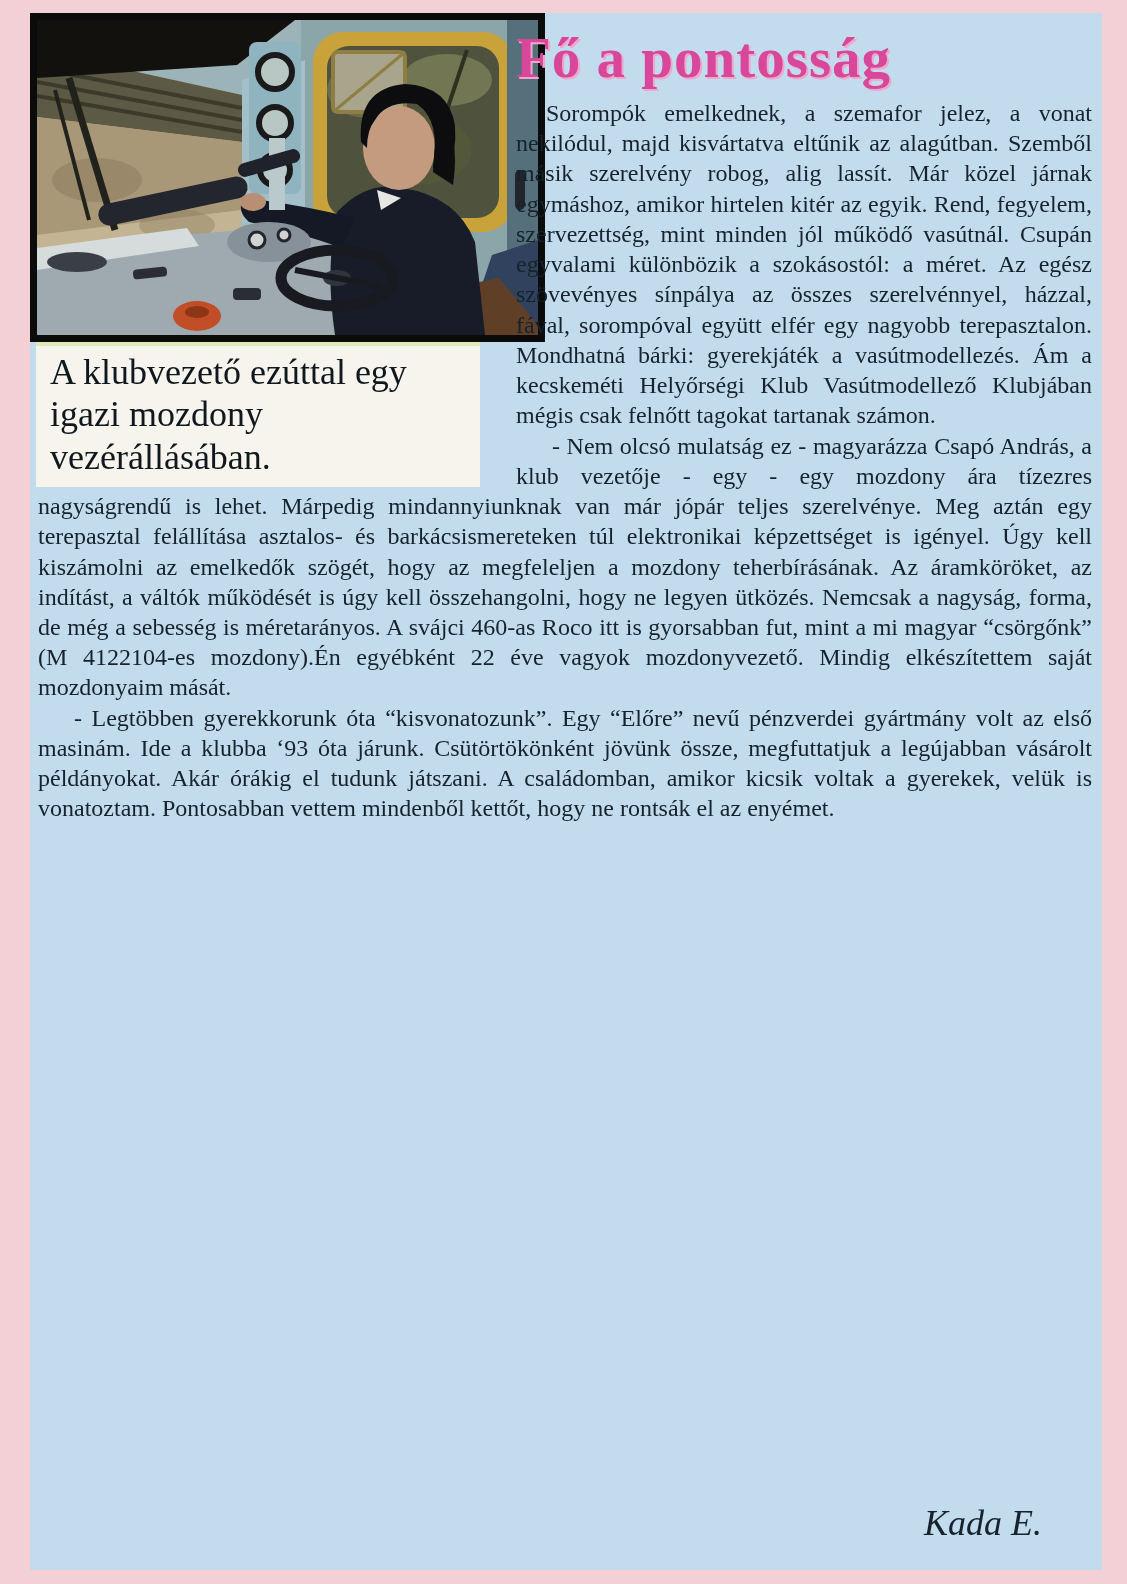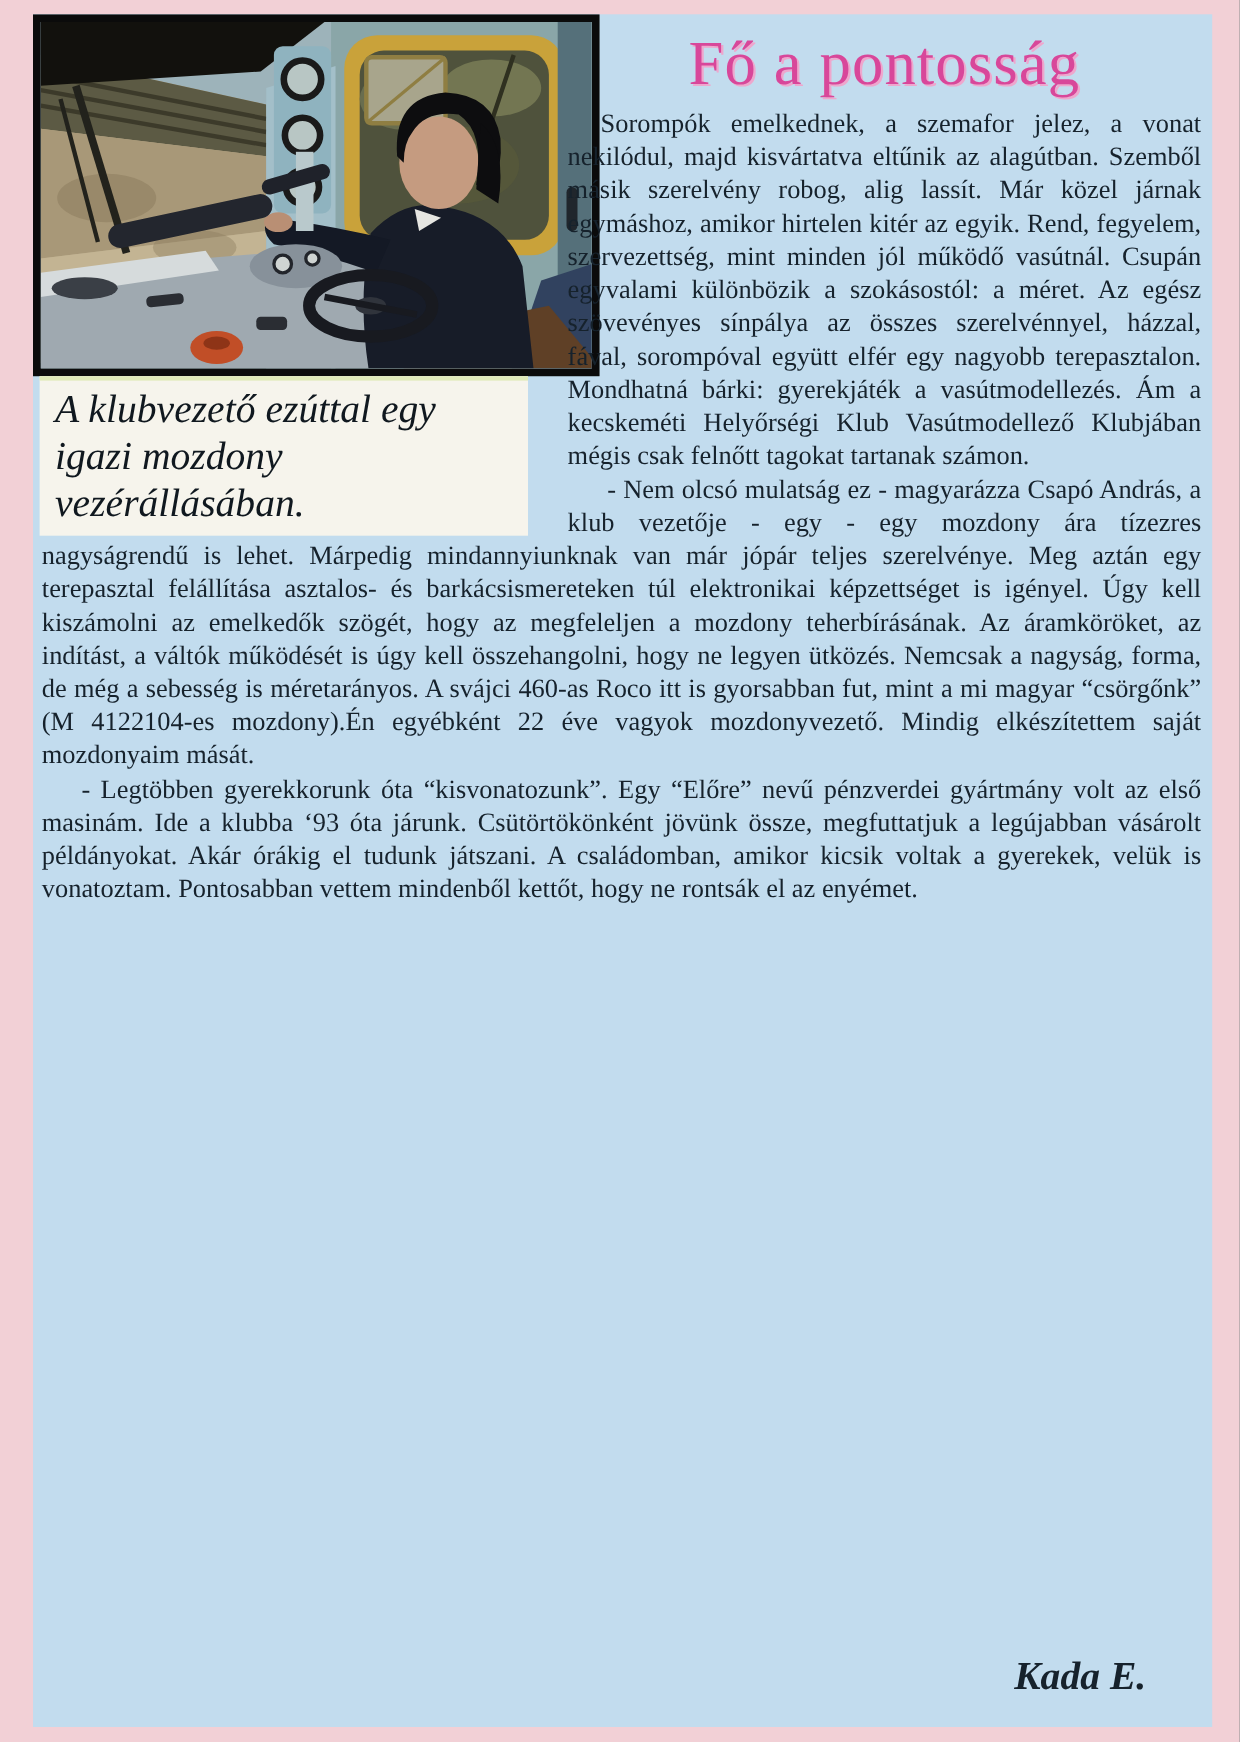--- a/index.html
+++ b/index.html
@@ -14,65 +14,62 @@
     position:absolute;
     left:30px; top:13px;
     width:1072px; height:1557px;
     background:#c2dcee;
     overflow:hidden;
   }
   .photo-block {
     float:left;
     width:472px;
     margin:0 14px 2px 0;
-    font-style:italic;
   }
   .photo-frame {
     width:501px; height:315px;
     border:7px solid #0b0b0b;
     background:#9db3ba;
     overflow:hidden;
   }
   .photo-frame svg { display:block; }
   .caption {
     margin:0 22px 0 6px;
     background:#f6f4ec;
     border-top:4px solid #dfe9b8;
     padding:5px 10px 9px 14px;
     font-size:36px;
     line-height:1.18;
     color:#10181f;
   }
   .title {
     margin:12px 10px 8px 0;
     font-size:57px;
-    font-weight:normal;
+    font-weight:bold;
     letter-spacing:1px;
-    text-align:center;
     color:#d8479a;
     text-shadow:2px 2px 0 #eea7cd;
   }
   .body-text p {
     margin:0;
     padding:0 10px 0 8px;
     font-size:24px;
     line-height:1.26;
     text-align:justify;
     color:#16222c;
   }
   .indent-sm { text-indent:30px; }
   .indent-md { text-indent:36px; }
   .indent-lg { text-indent:48px; }
   .signature {
     position:absolute;
     right:60px; bottom:26px;
     font-size:36px;
     font-style:italic;
     color:#16222c;
-    font-weight:bold;
   }
 </style>
 </head>
 <body>
 
 <div class="page">
   <div class="content">
 
     <div class="photo-block">
       <div class="photo-frame">

